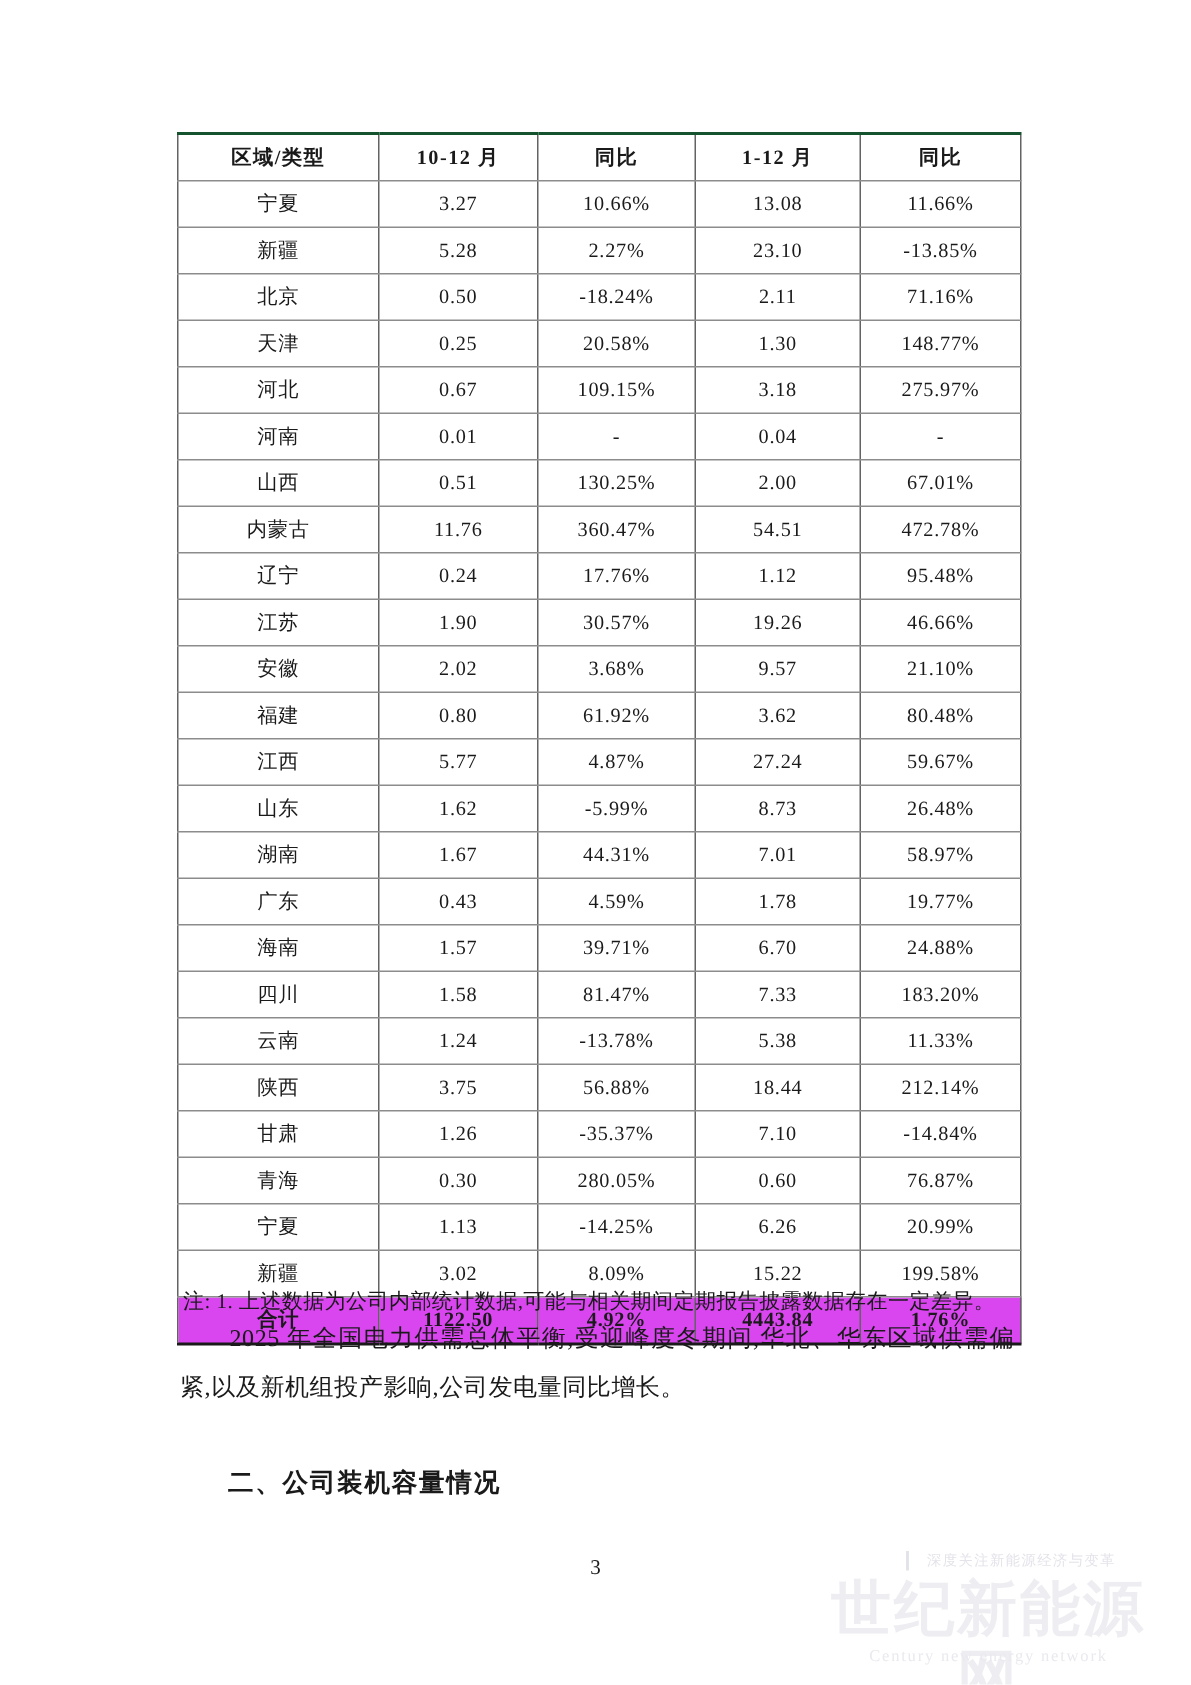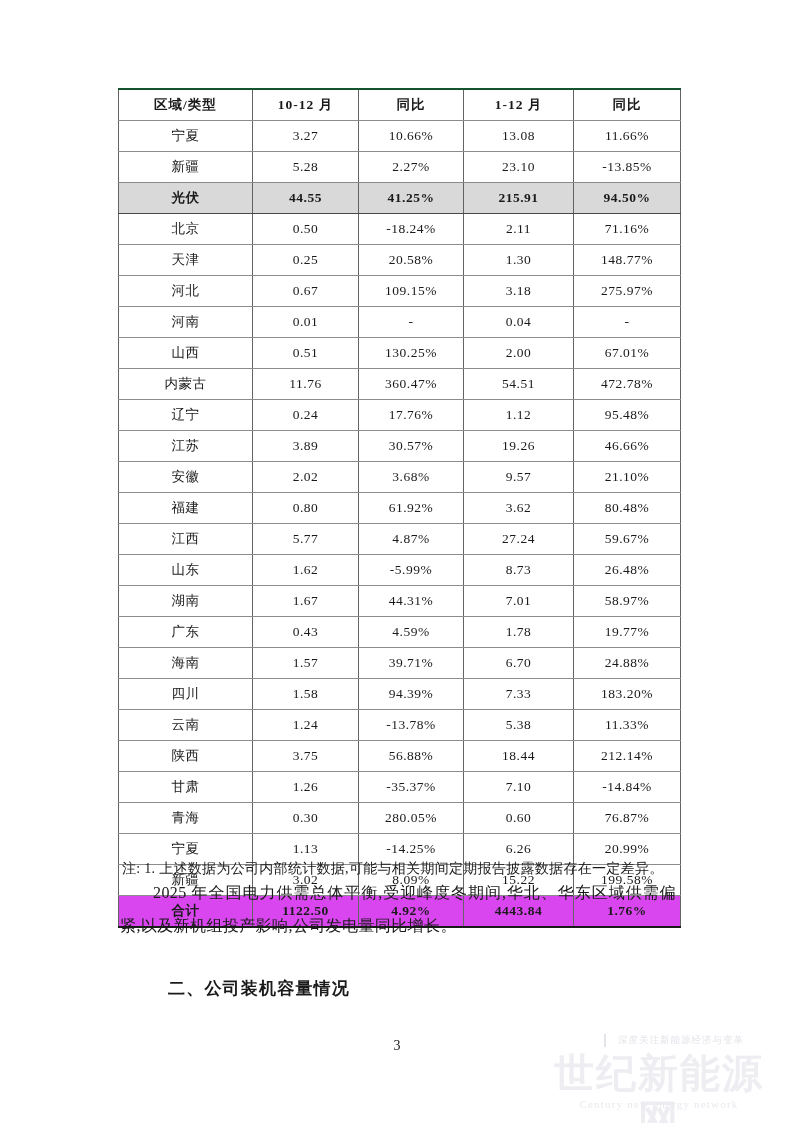--- a/index.html
+++ b/index.html
@@ -103,21 +103,20 @@
     letter-spacing: 0.4px;
   }
 
   .section-heading {
     position: absolute;
     left: 152px;
     top: 977px;
     font-size: 17px;
     font-weight: bold;
     letter-spacing: 1.2px;
-    margin-left: 16px;
   }
 
   
   .page-number {
     position: absolute;
     left: 0;
     top: 1038px;
     width: 794px;
     text-align: center;
     font-size: 14px;
@@ -199,27 +198,20 @@
             <td class="num">13.08</td>
             <td class="num">11.66%</td>
           </tr>
           <tr>
             <td class="cn">新疆</td>
             <td class="num">5.28</td>
             <td class="num">2.27%</td>
             <td class="num">23.10</td>
             <td class="num">-13.85%</td>
           </tr>
-          <tr class="shaded">
-            <td class="cn">光伏</td>
-            <td class="num">44.55</td>
-            <td class="num">41.25%</td>
-            <td class="num">215.91</td>
-            <td class="num">94.50%</td>
-          </tr>
           <tr>
             <td class="cn">北京</td>
             <td class="num">0.50</td>
             <td class="num">-18.24%</td>
             <td class="num">2.11</td>
             <td class="num">71.16%</td>
           </tr>
           <tr>
             <td class="cn">天津</td>
             <td class="num">0.25</td>
@@ -257,21 +249,21 @@
           </tr>
           <tr>
             <td class="cn">辽宁</td>
             <td class="num">0.24</td>
             <td class="num">17.76%</td>
             <td class="num">1.12</td>
             <td class="num">95.48%</td>
           </tr>
           <tr>
             <td class="cn">江苏</td>
-            <td class="num">3.89</td>
+            <td class="num">1.90</td>
             <td class="num">30.57%</td>
             <td class="num">19.26</td>
             <td class="num">46.66%</td>
           </tr>
           <tr>
             <td class="cn">安徽</td>
             <td class="num">2.02</td>
             <td class="num">3.68%</td>
             <td class="num">9.57</td>
             <td class="num">21.10%</td>
@@ -314,21 +306,21 @@
           <tr>
             <td class="cn">海南</td>
             <td class="num">1.57</td>
             <td class="num">39.71%</td>
             <td class="num">6.70</td>
             <td class="num">24.88%</td>
           </tr>
           <tr>
             <td class="cn">四川</td>
             <td class="num">1.58</td>
-            <td class="num">94.39%</td>
+            <td class="num">81.47%</td>
             <td class="num">7.33</td>
             <td class="num">183.20%</td>
           </tr>
           <tr>
             <td class="cn">云南</td>
             <td class="num">1.24</td>
             <td class="num">-13.78%</td>
             <td class="num">5.38</td>
             <td class="num">11.33%</td>
           </tr>

